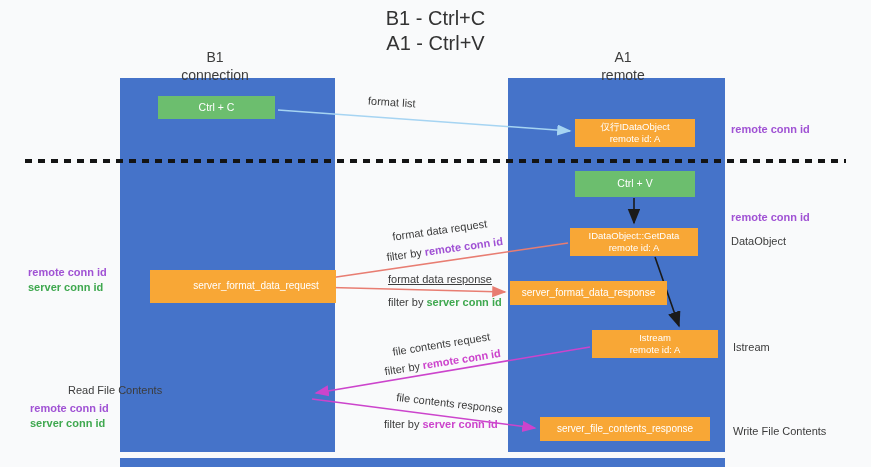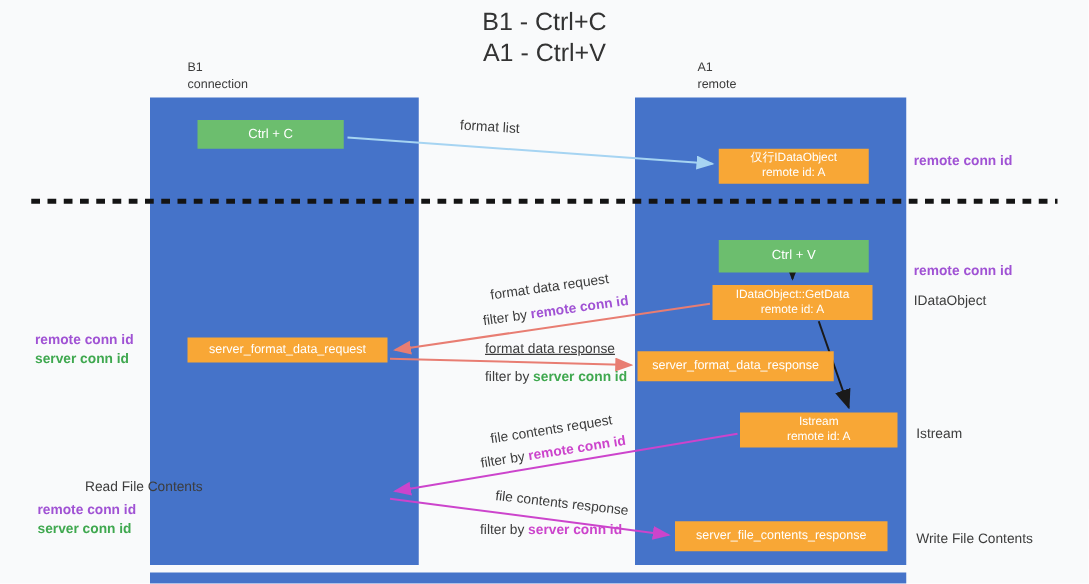--- a/index.html
+++ b/index.html
@@ -16,21 +16,21 @@
   }
   .box.green{background:#6CBE6E;}
   .box.orange{background:#F8A736;}
   .box .l2{font-size:9.5px;}
   .small2{font-size:9.5px;}
   .lbl{position:absolute;z-index:4;font-size:11px;color:#3c3c3c;white-space:nowrap;}
   .purple{color:#A052D4;font-weight:bold;}
   .greent{color:#3FA84F;font-weight:bold;}
   .magenta{color:#CC44CC;font-weight:bold;}
   .title{position:absolute;left:0;right:0;top:6px;text-align:center;font-size:20px;color:#333;z-index:4;line-height:1.25;}
-  .colhead{position:absolute;z-index:4;width:130px;font-size:10px;color:#3c3c3c;line-height:1.3;}
+  .colhead{position:absolute;z-index:4;width:130px;text-align:center;font-size:14px;color:#3c3c3c;line-height:1.3;}
   .filter .fb{margin-right:3px;}
 </style>
 </head>
 <body>
 
 <div class="canvas">
 
   <div class="title">
     <div>B1 - Ctrl+C</div>
     <div>A1 - Ctrl+V</div>
@@ -84,30 +84,30 @@
 
   <div class="box green" style="left:158px;top:96px;width:117px;height:23px;">
     <div>Ctrl + C</div>
   </div>
 
   <div class="box orange small2" style="left:575px;top:119px;width:120px;height:28px;">
     <div>仅行IDataObject</div>
     <div class="l2">remote id: A</div>
   </div>
 
-  <div class="box green" style="left:575px;top:171px;width:120px;height:26px;margin-top:21px;">
+  <div class="box green" style="left:575px;top:171px;width:120px;height:26px;">
     <div>Ctrl + V</div>
   </div>
 
   <div class="box orange small2" style="left:570px;top:228px;width:128px;height:28px;">
     <div>IDataObject::GetData</div>
     <div class="l2">remote id: A</div>
   </div>
 
-  <div class="box orange" style="left:150px;top:270px;width:160px;height:20px;font-size:10px;">
+  <div class="box orange" style="left:150px;top:270px;width:160px;height:33px;font-size:10px;padding-left:26px;">
     <div>server_format_data_request</div>
   </div>
 
   <div class="box orange" style="left:510px;top:281px;width:157px;height:24px;font-size:10px;">
     <div>server_format_data_response</div>
   </div>
 
   <div class="box orange small2" style="left:592px;top:330px;width:126px;height:28px;">
     <div>Istream</div>
     <div class="l2">remote id: A</div>
@@ -135,21 +135,21 @@
     <span class="fb">filter by</span><span class="magenta">remote conn id</span>
   </div>
 
   <div class="lbl" style="left:396px;top:397px;transform:rotate(6.5deg);">file contents response</div>
   <div class="lbl filter" style="left:384px;top:418px;">
     <span class="fb">filter by</span><span class="magenta">server conn id</span>
   </div>
 
   <div class="lbl purple" style="left:731px;top:123px;">remote conn id</div>
   <div class="lbl purple" style="left:731px;top:211px;">remote conn id</div>
-  <div class="lbl" style="left:731px;top:235px;">IDataObject</div>
+  <div class="lbl" style="left:731px;top:235px;">DataObject</div>
   <div class="lbl" style="left:733px;top:341px;">Istream</div>
   <div class="lbl" style="left:733px;top:425px;">Write File Contents</div>
 
   <div class="lbl purple" style="left:28px;top:266px;">remote conn id</div>
   <div class="lbl greent" style="left:28px;top:281px;">server conn id</div>
   <div class="lbl" style="left:28px;top:384px;padding-left:40px;">Read File Contents</div>
   <div class="lbl purple" style="left:30px;top:402px;">remote conn id</div>
   <div class="lbl greent" style="left:30px;top:417px;">server conn id</div>
 
 </div>

